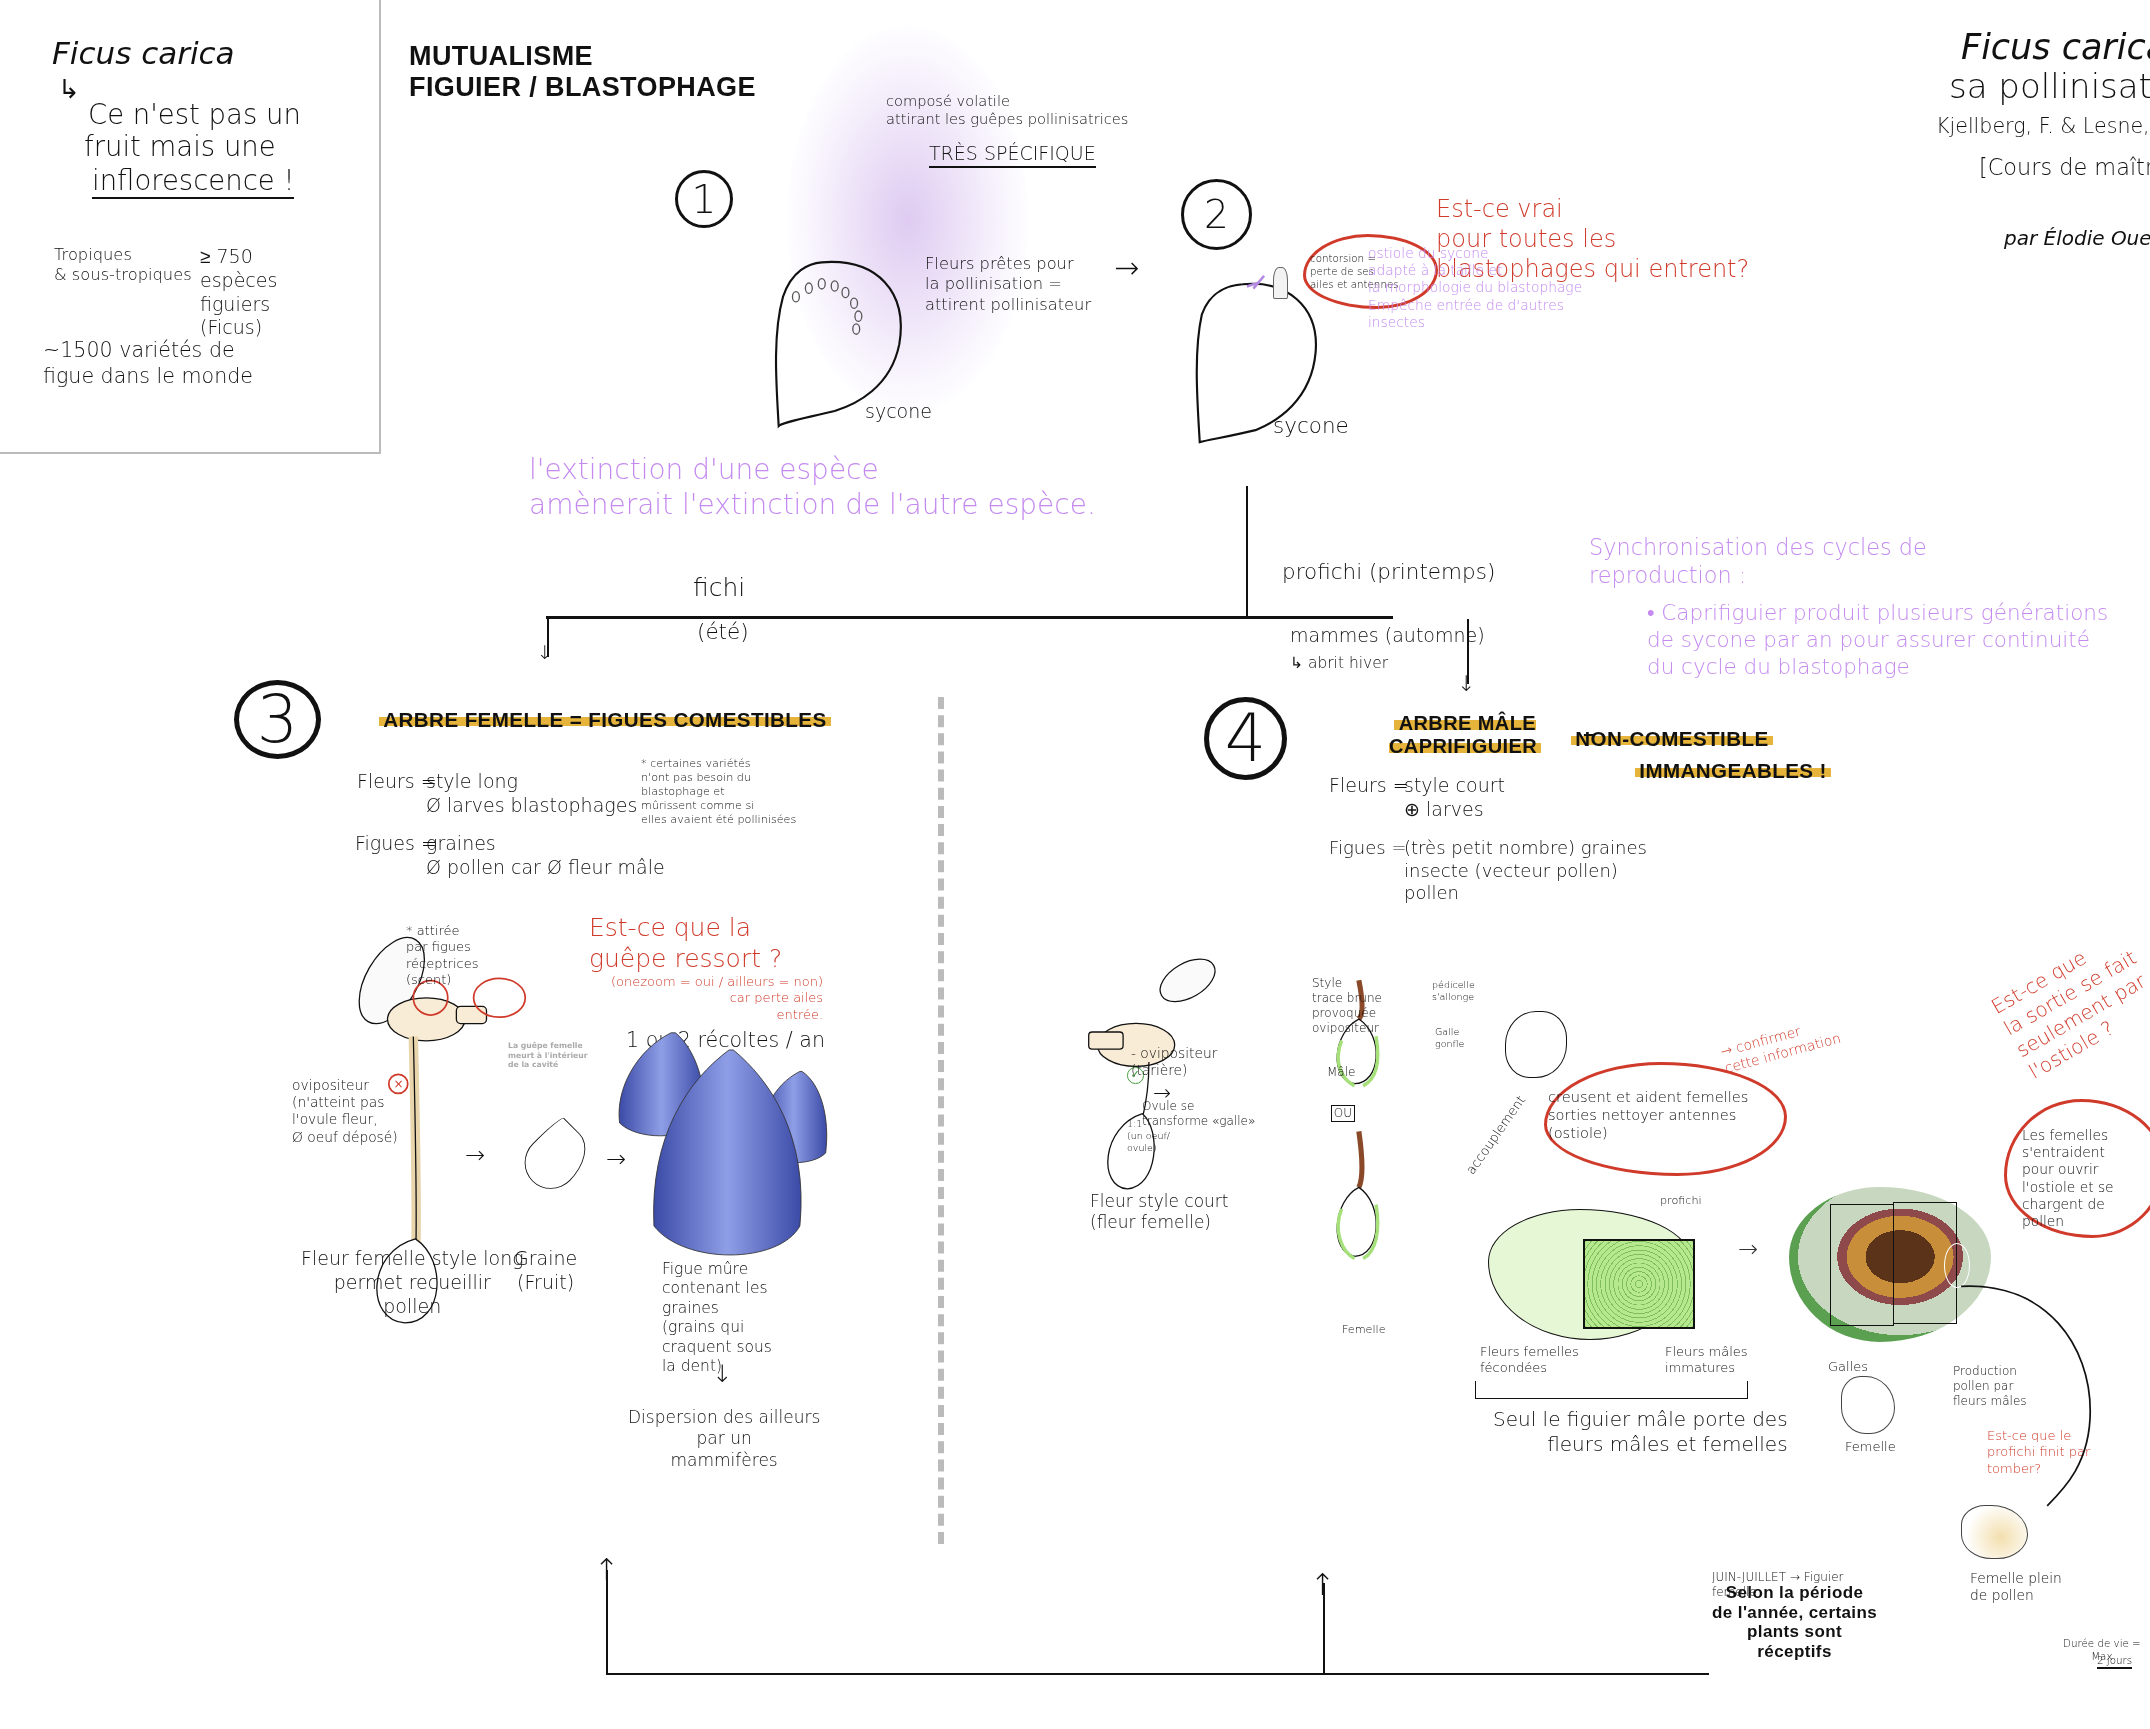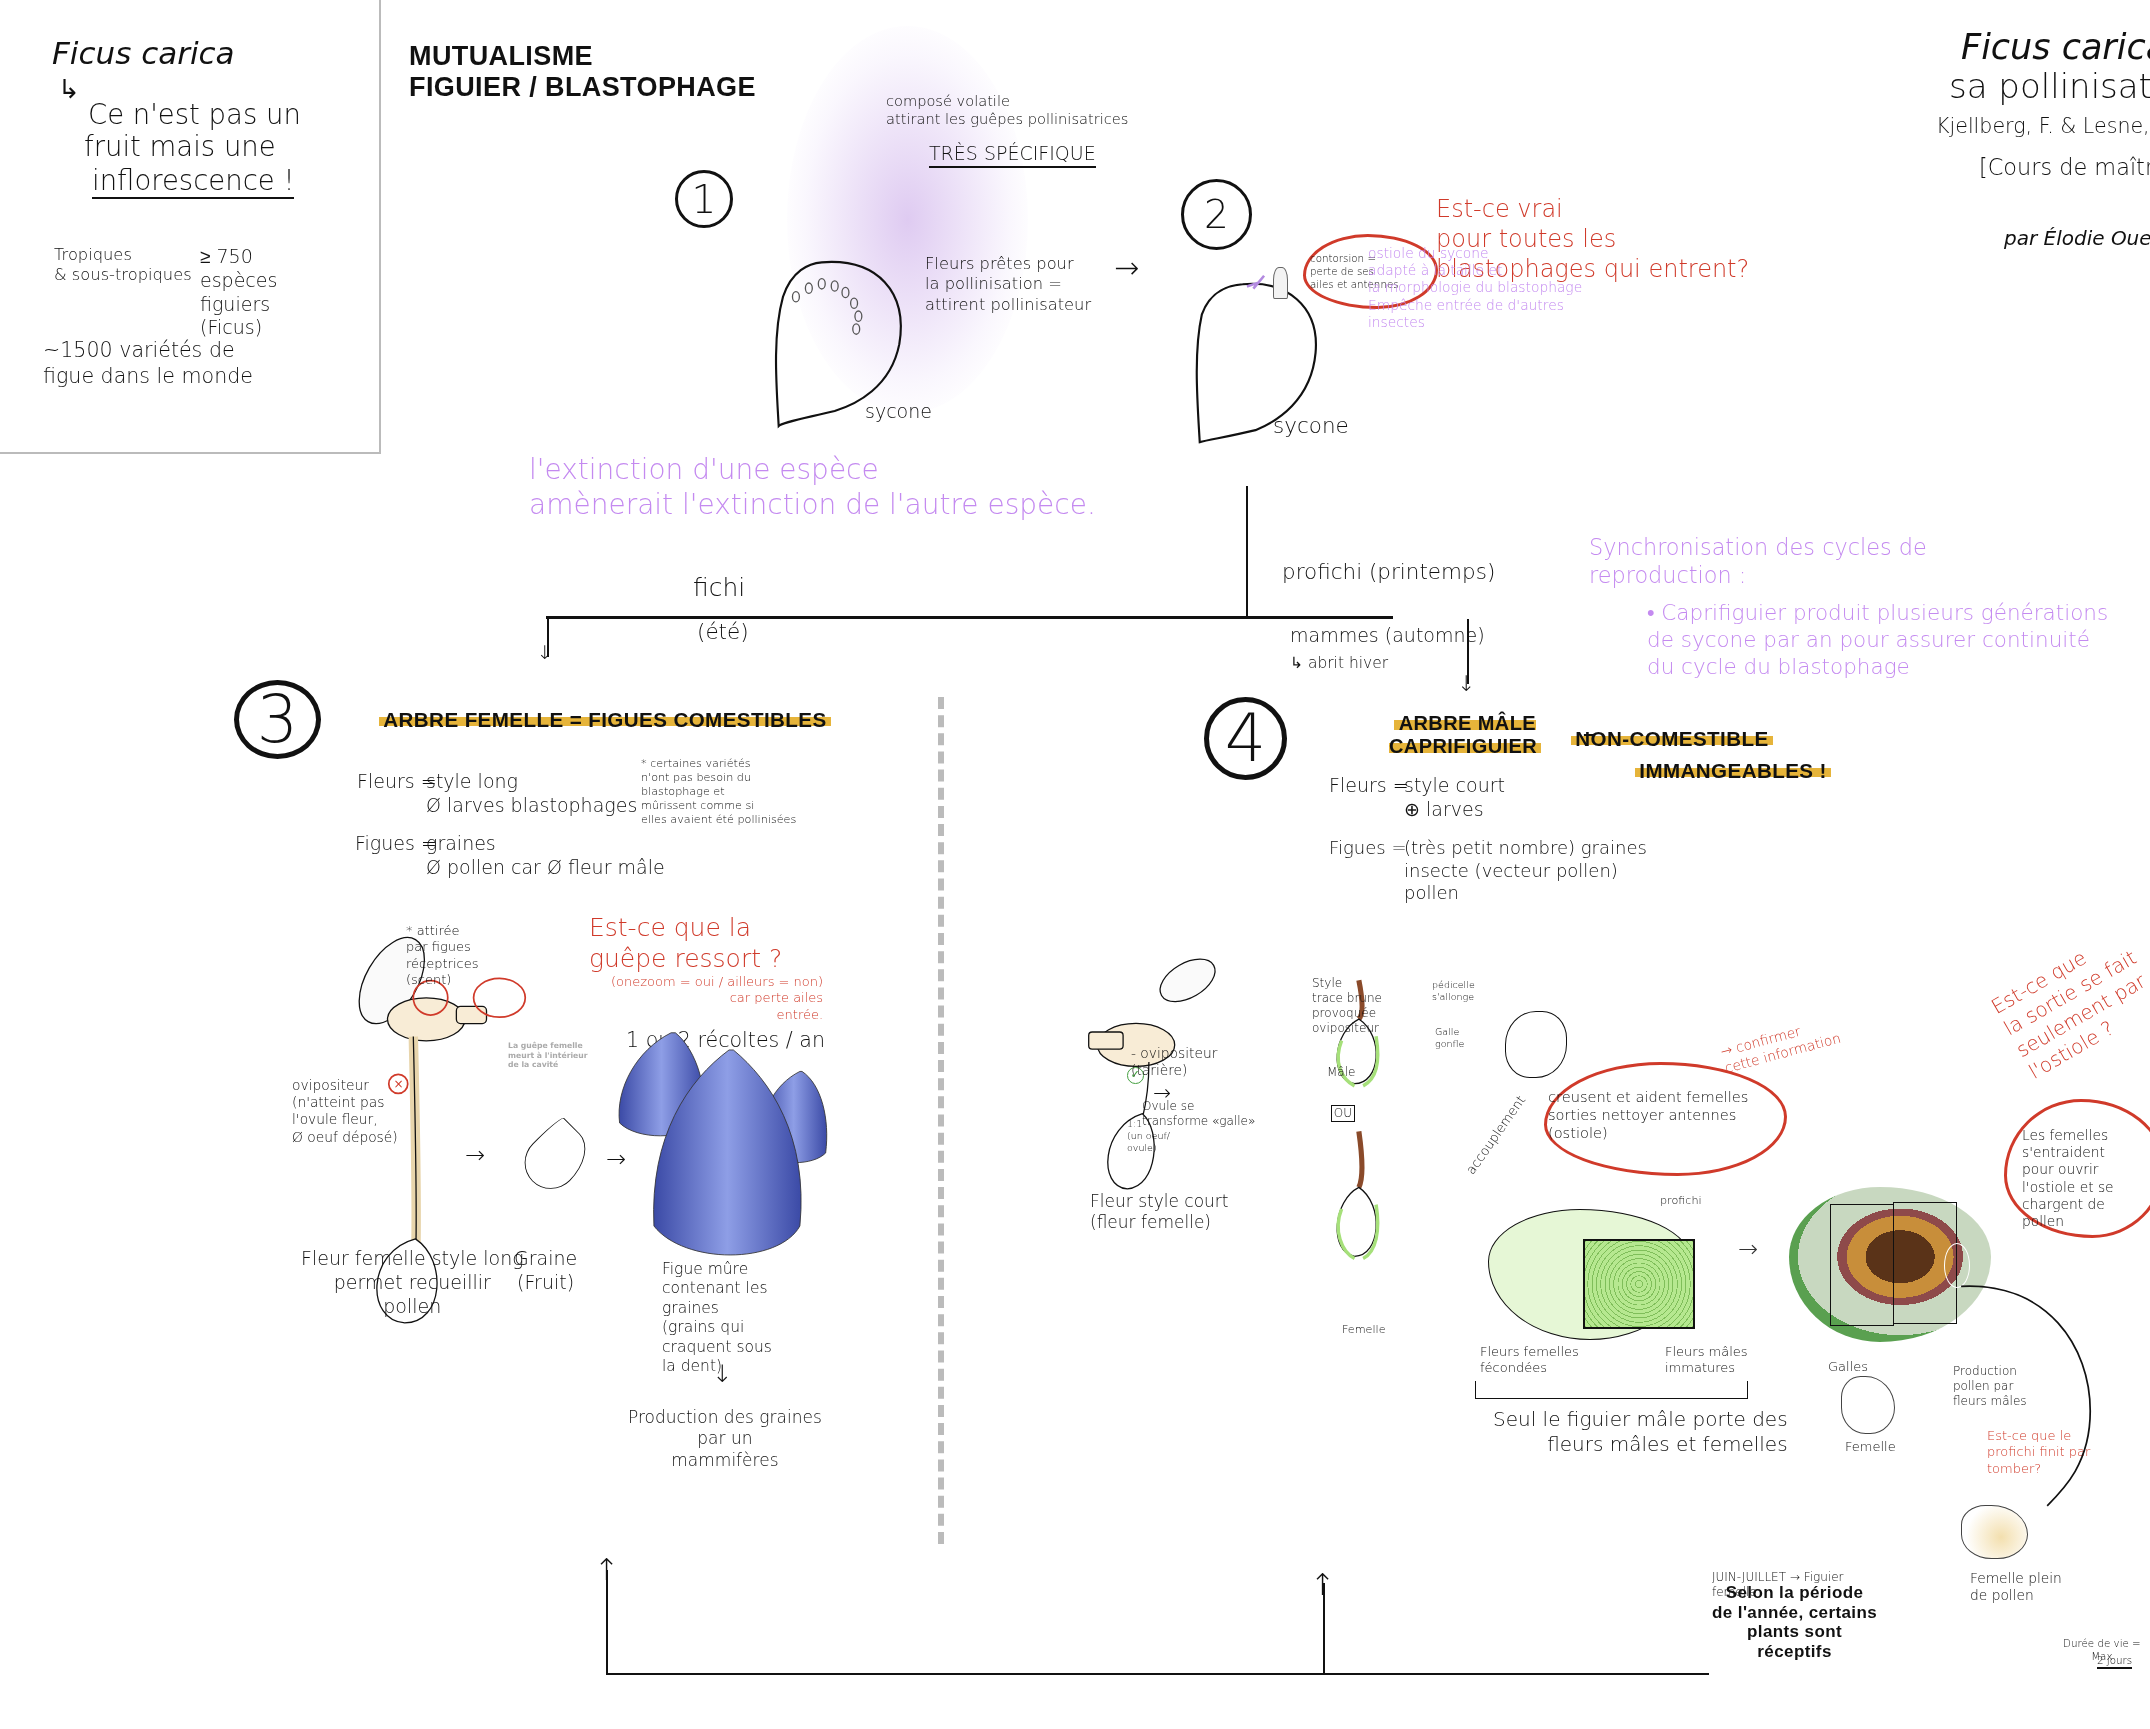--- a/index.html
+++ b/index.html
@@ -179,21 +179,21 @@
 pollen</div>
 <div class="abs hand" style="left:514px;top:1247px;font-size:19px;text-align:center;">Graine
 (Fruit)</div>
 <div class="abs hand" style="left:662px;top:1260px;font-size:15.5px;">Figue mûre
 contenant les
 graines
 (grains qui
 craquent sous
 la dent)</div>
 <div class="abs hand" style="left:712px;top:1359px;font-size:24px;">↓</div>
-<div class="abs hand" style="left:628px;top:1407px;font-size:17px;text-align:center;">Production des graines
+<div class="abs hand" style="left:628px;top:1407px;font-size:17px;text-align:center;">Dispersion des ailleurs
 par un
 mammifères</div>
 
 <div class="abs circle-num" style="left:1204px;top:697px;width:73px;height:73px;">4</div>
 <div class="abs caps" style="left:1389px;top:712px;font-size:20px;text-align:center;"><span class="hl">ARBRE MÂLE
 CAPRIFIGUIER</span></div>
 <div class="abs caps" style="left:1583px;top:727px;font-size:21.5px;">=</div>
 <div class="abs caps" style="left:1571px;top:727px;font-size:20.6px;"><span class="hl">NON-COMESTIBLE</span></div>
 <div class="abs caps" style="left:1635px;top:759px;font-size:20.6px;"><span class="hl">IMMANGEABLES !</span></div>
 <div class="abs hand" style="left:1329px;top:774px;font-size:19px;">Fleurs =</div>

